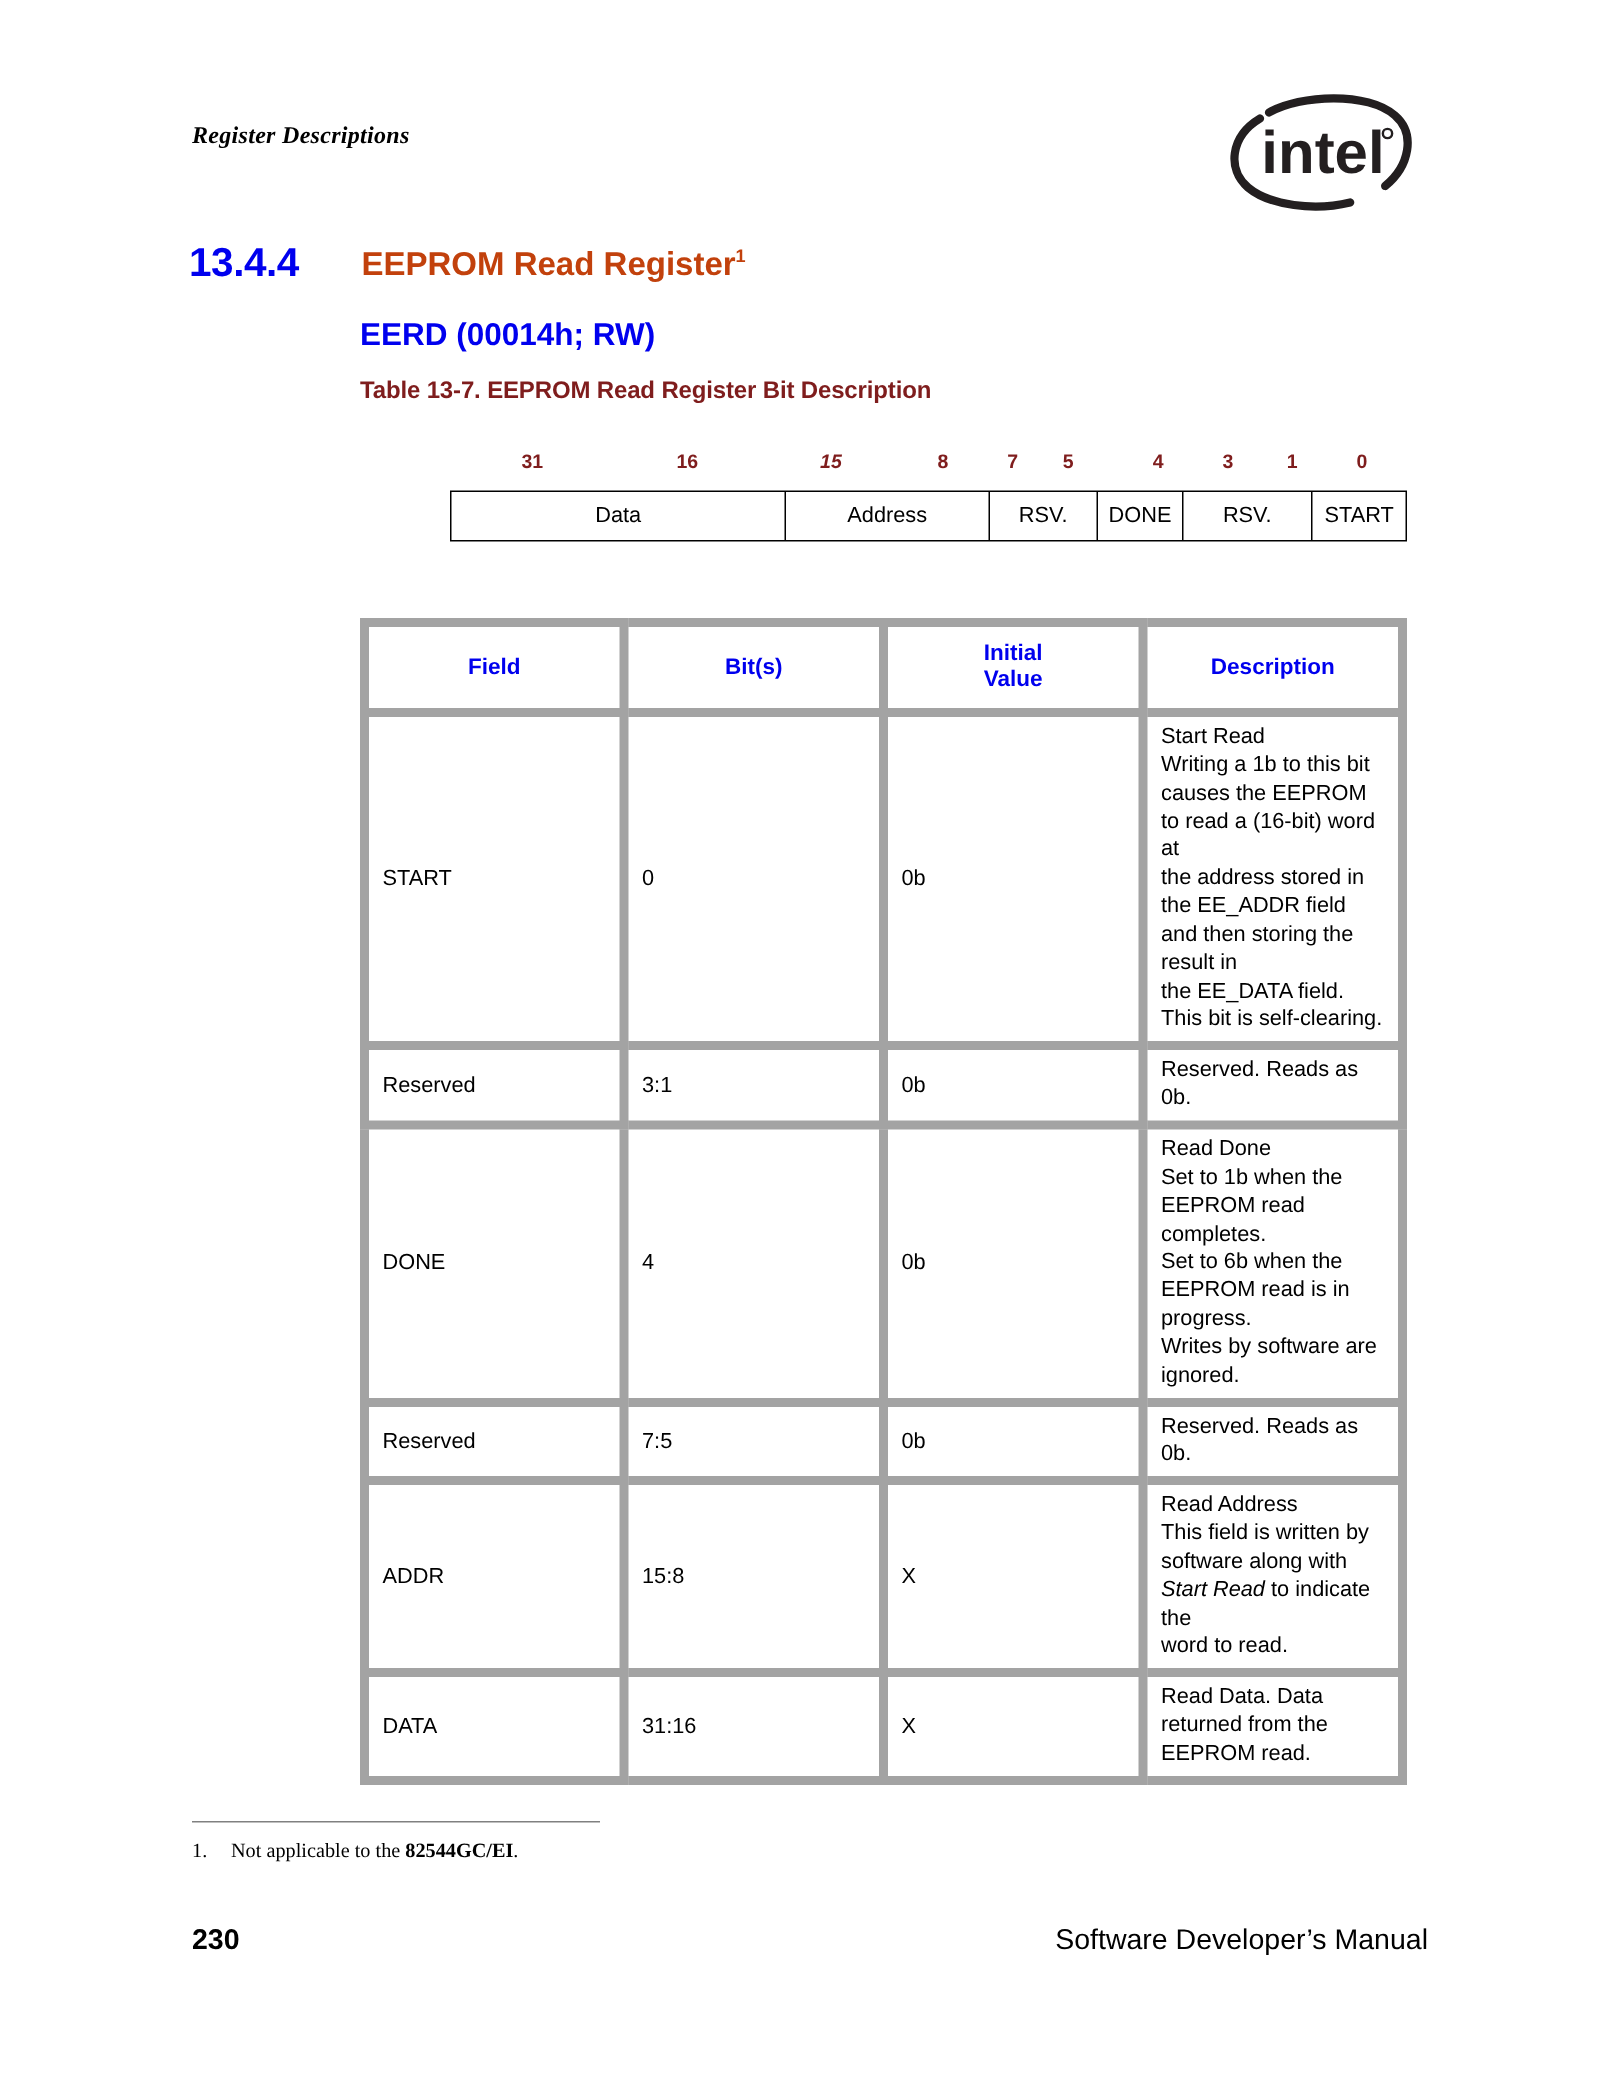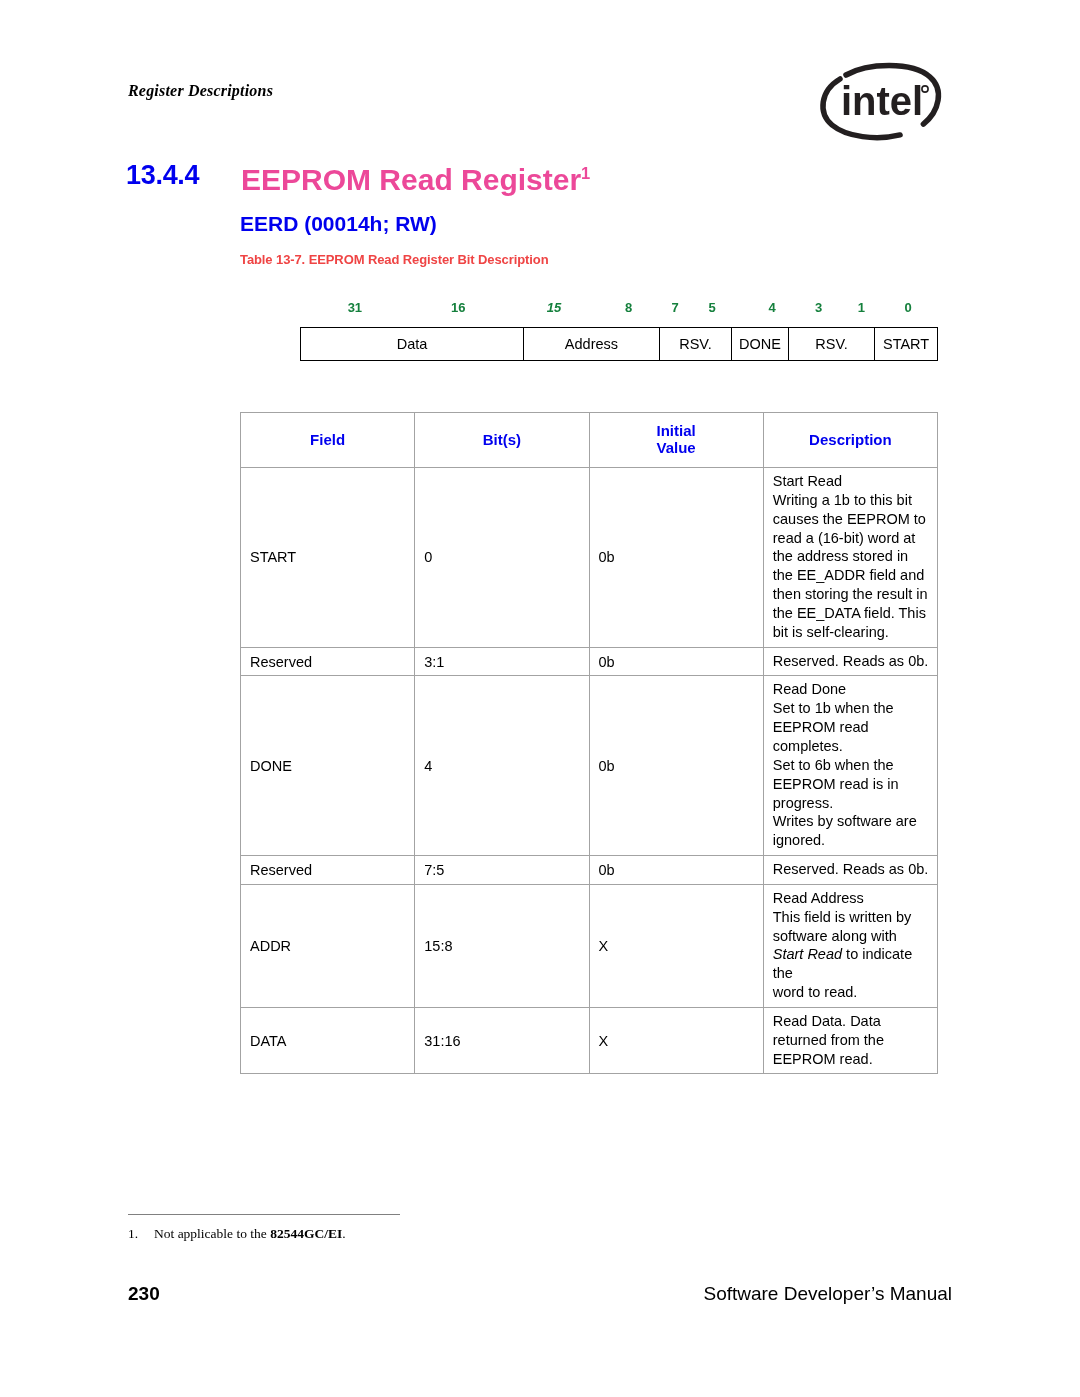--- a/index.html
+++ b/index.html
@@ -45,62 +45,62 @@
     top: 160px;
     font-size: 27px;
     font-weight: bold;
     color: #0000ee;
     letter-spacing: -0.3px;
   }
   #section-title {
     position: absolute;
     left: 241px;
     top: 163px;
-    font-size: 30px;
-    font-weight: bold;
-    color: #ec4899;
+    font-size: 22px;
+    font-weight: bold;
+    color: #c2410c;
     white-space: nowrap;
   }
   #section-title sup {
     font-size: 0.55em;
     vertical-align: super;
     line-height: 0;
   }
   #register-subtitle {
     position: absolute;
     left: 240px;
     top: 212px;
     font-size: 21px;
     font-weight: bold;
     color: #0000ee;
   }
   #table-caption {
     position: absolute;
     left: 240px;
     top: 252px;
-    font-size: 13px;
-    font-weight: bold;
-    color: #ef4444;
+    font-size: 16px;
+    font-weight: bold;
+    color: #7f1d1d;
     letter-spacing: -0.1px;
   }
 
   
   #bit-ruler {
     position: absolute;
     left: 300px;
     top: 300px;
     width: 638px;
     height: 18px;
   }
   #bit-ruler .bit-num {
     position: absolute;
     top: 0;
     font-size: 13px;
     font-weight: bold;
-    color: #15803d;
+    color: #7f1d1d;
     transform: translateX(-50%);
     white-space: nowrap;
   }
 
   
   #bit-diagram {
     position: absolute;
     left: 300px;
     top: 327px;
     width: 638px;
@@ -125,21 +125,21 @@
   #field-table {
     position: absolute;
     left: 240px;
     top: 412px;
     width: 698px;
     border-collapse: collapse;
     table-layout: fixed;
   }
   #field-table th,
   #field-table td {
-    border: 1px solid #a3a3a3;
+    border: 6px solid #a3a3a3;
     padding: 0;
     vertical-align: middle;
     font-size: 14.5px;
     font-weight: normal;
     color: #000;
     margin-left: 21px;
   }
   #field-table thead th {
     height: 54px;
     text-align: center;

